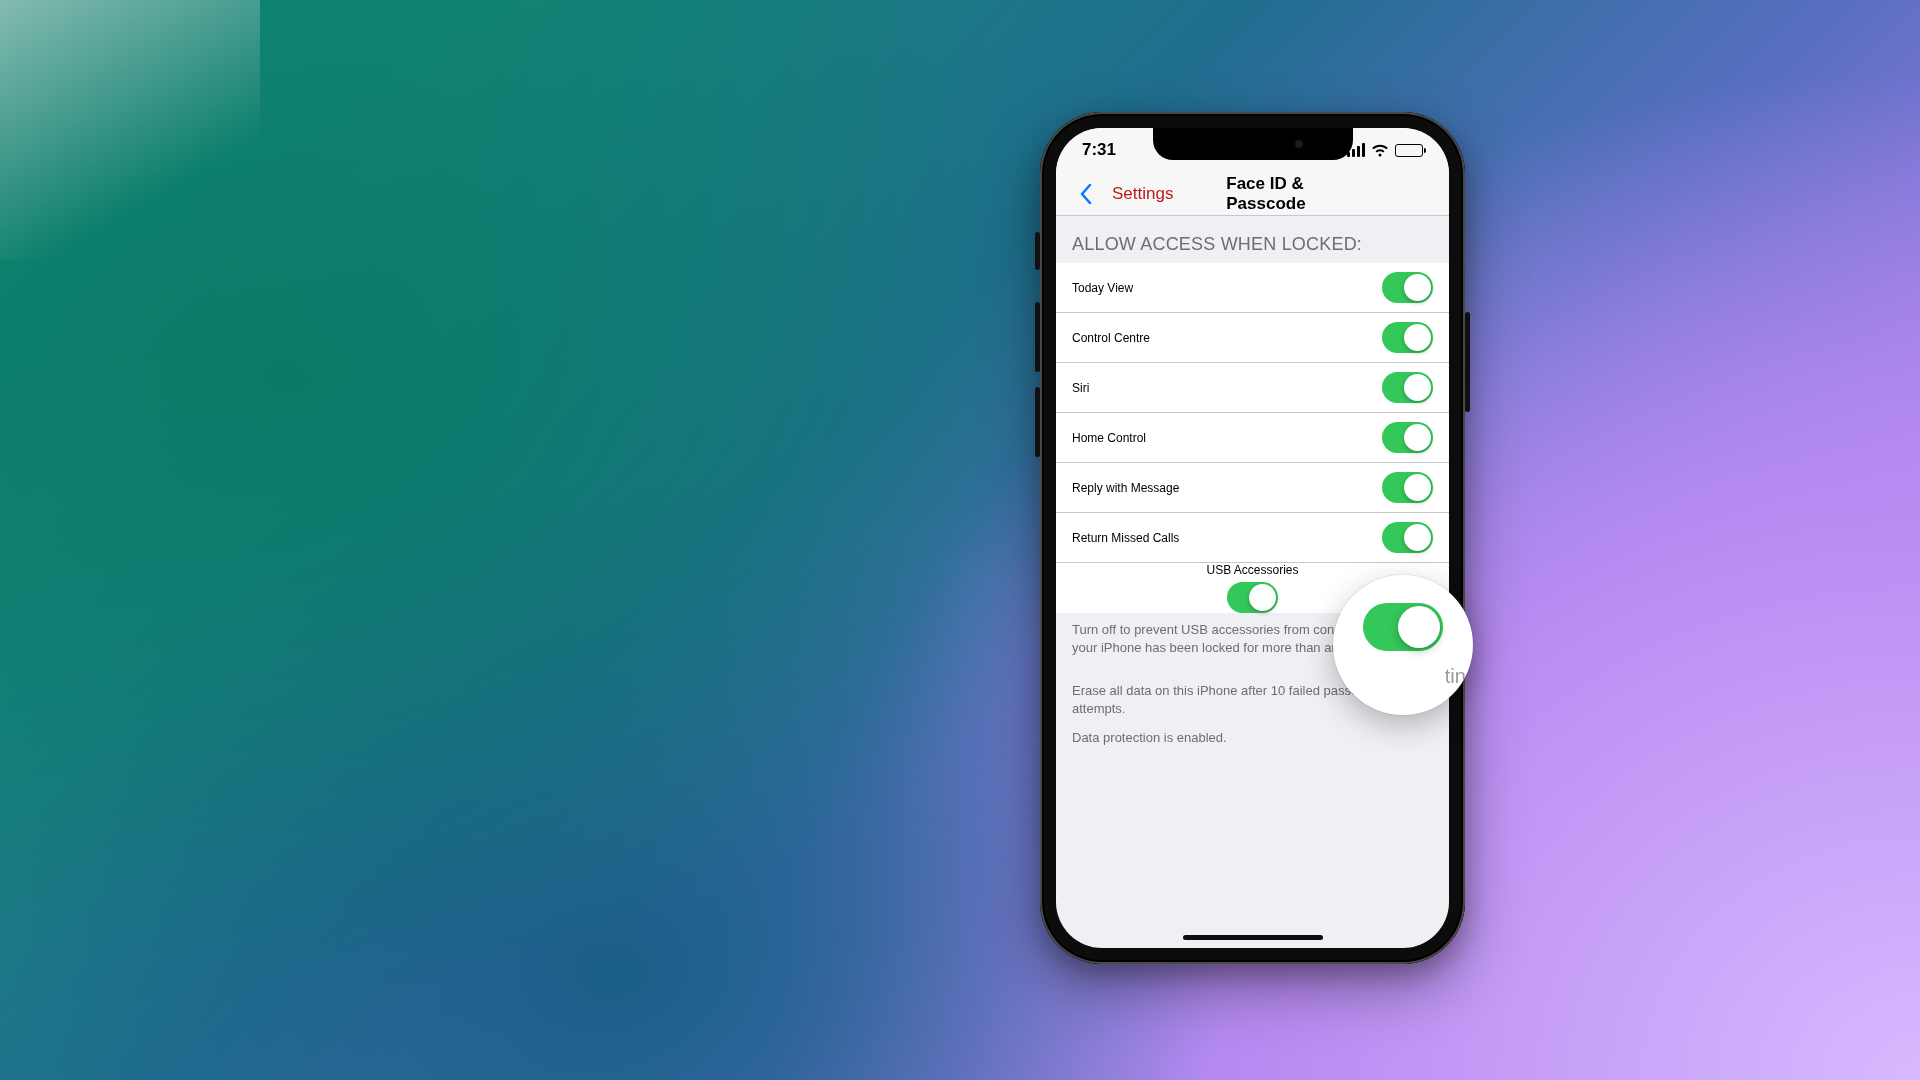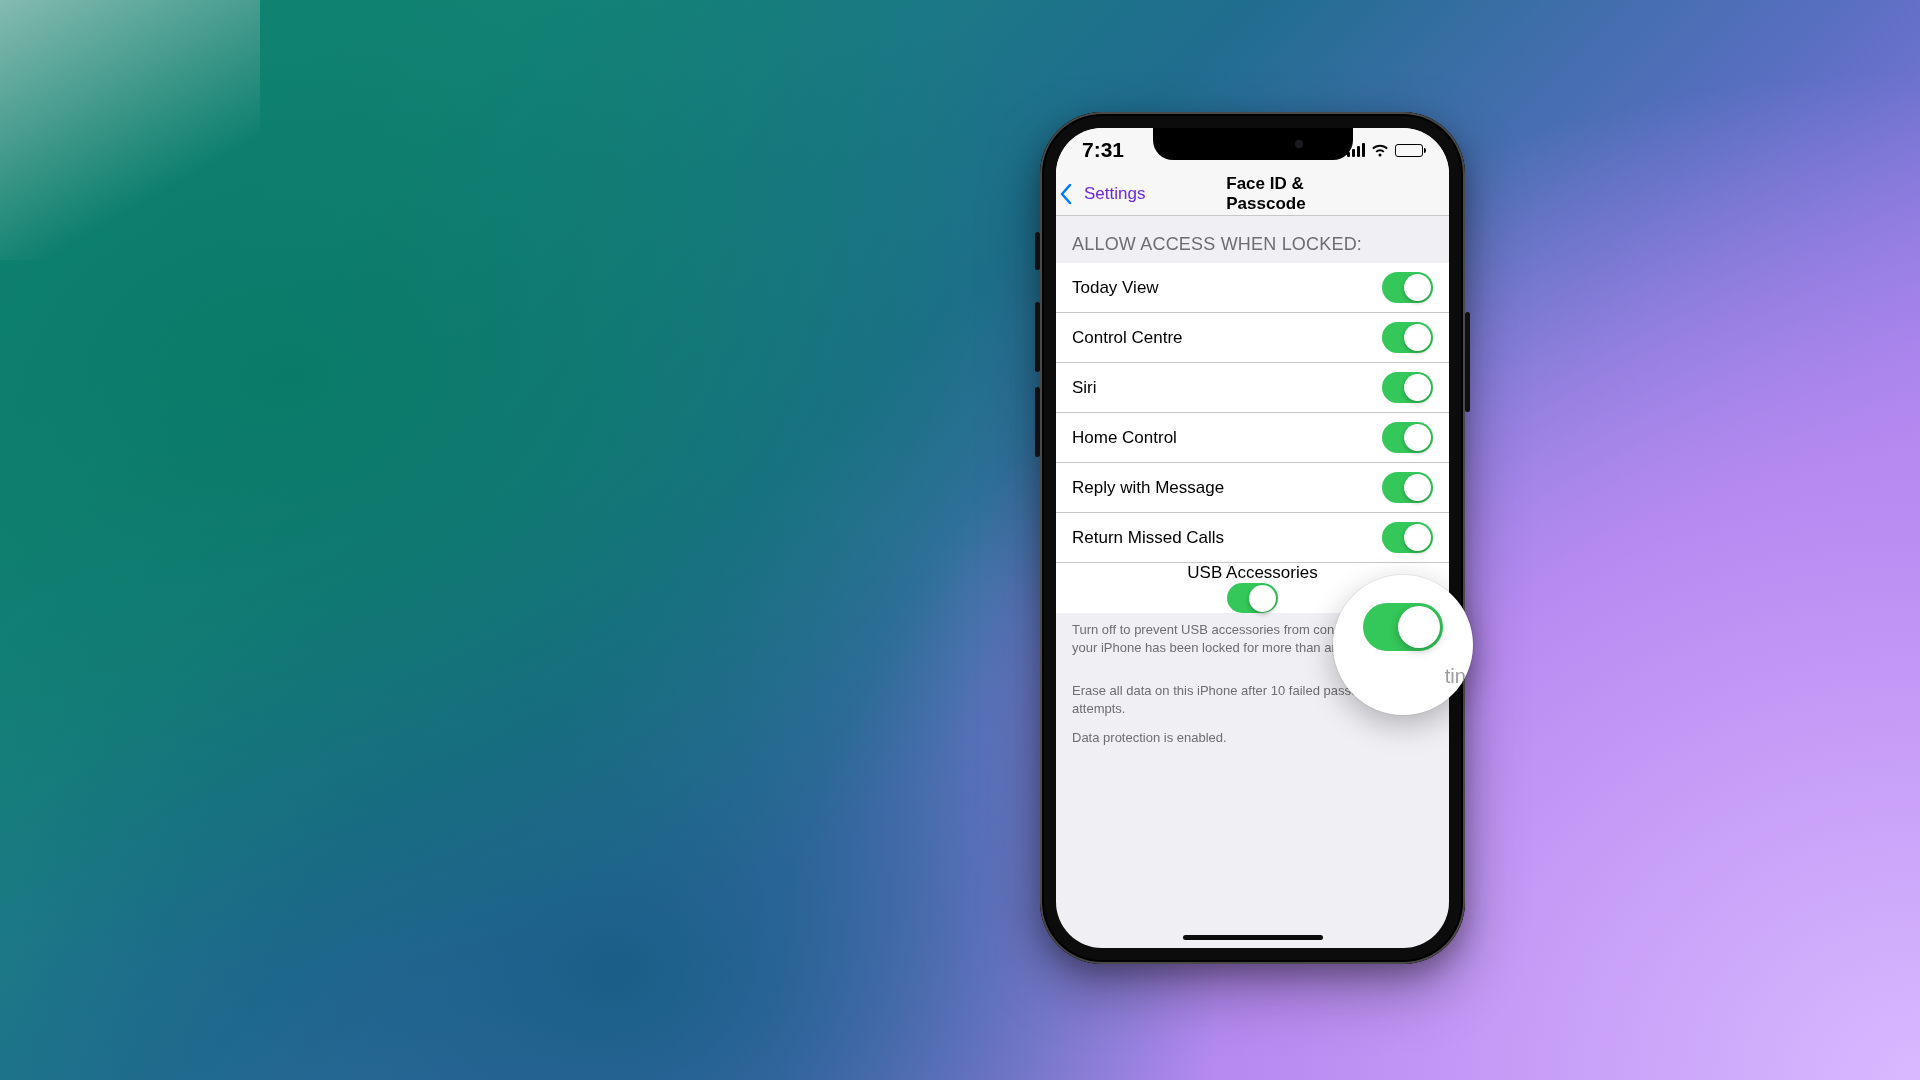--- a/index.html
+++ b/index.html
@@ -74,21 +74,21 @@
 
   
   .status-bar {
     height: 44px;
     display: flex;
     justify-content: space-between;
     align-items: center;
     padding: 0 26px;
     background: #f7f7f7;
     font-weight: 600;
-    font-size: 21px;
+    font-size: 17px;
     color: #000;
     position: relative;
     z-index: 40;
   }
   .status-bar .right { display:flex; align-items:center; gap:6px; }
   .sig-bars { display:flex; align-items:flex-end; gap:2px; }
   .sig-bars span{ width:3px; background:#000; border-radius:1px; }
   .sig-bars span:nth-child(1){height:5px;} .sig-bars span:nth-child(2){height:8px;}
   .sig-bars span:nth-child(3){height:11px;} .sig-bars span:nth-child(4){height:14px;}
   .wifi-ic{ width:18px;height:13px; position:relative; }
@@ -99,23 +99,23 @@
 
   
   .navbar {
     height: 44px;
     background:#f7f7f7;
     border-bottom:0.5px solid #c7c7cc;
     position:relative;
     display:flex;align-items:center;
   }
   .navbar .back{
-    position:absolute;left:4px;
-    display:flex;align-items:center;gap:12px;
-    color:#6d28d9;font-size:17px;cursor:pointer;
+    position:absolute;left:24px;
+    display:flex;align-items:center;gap:20px;
+    color:#b91c1c;font-size:17px;cursor:pointer;
   }
   .navbar .back svg{width:12px;height:20px;}
   .navbar .title{
     position:absolute;left:50%;transform:translateX(-50%);
     font-weight:600;font-size:17px;color:#000;margin-left:48px;
   }
 
   
   .content{height:calc(100% - 88px);overflow:hidden;}
   .section-header{
@@ -124,21 +124,21 @@
   }
   .section-footer{
     padding:8px 16px 18px;
     font-size:13px;color:#6d6d72;line-height:1.35;
   }
   .group{background:#fff;}
   .row{
     display:flex;align-items:center;justify-content:space-between;
     height:50px;padding:0 16px;
     border-bottom:0.5px solid #c7c7cc;
-    font-size:17px;color:#000;
+    font-size:12px;color:#000;
     background:#fff;
   }
   .row:last-child{border-bottom:none;flex-direction:column;}
   .row .label{flex:1;}
 
   
   .switch{
     width:51px;height:31px;border-radius:31px;position:relative;
     background:#e5e5ea;transition:background .15s;
     cursor:pointer;

